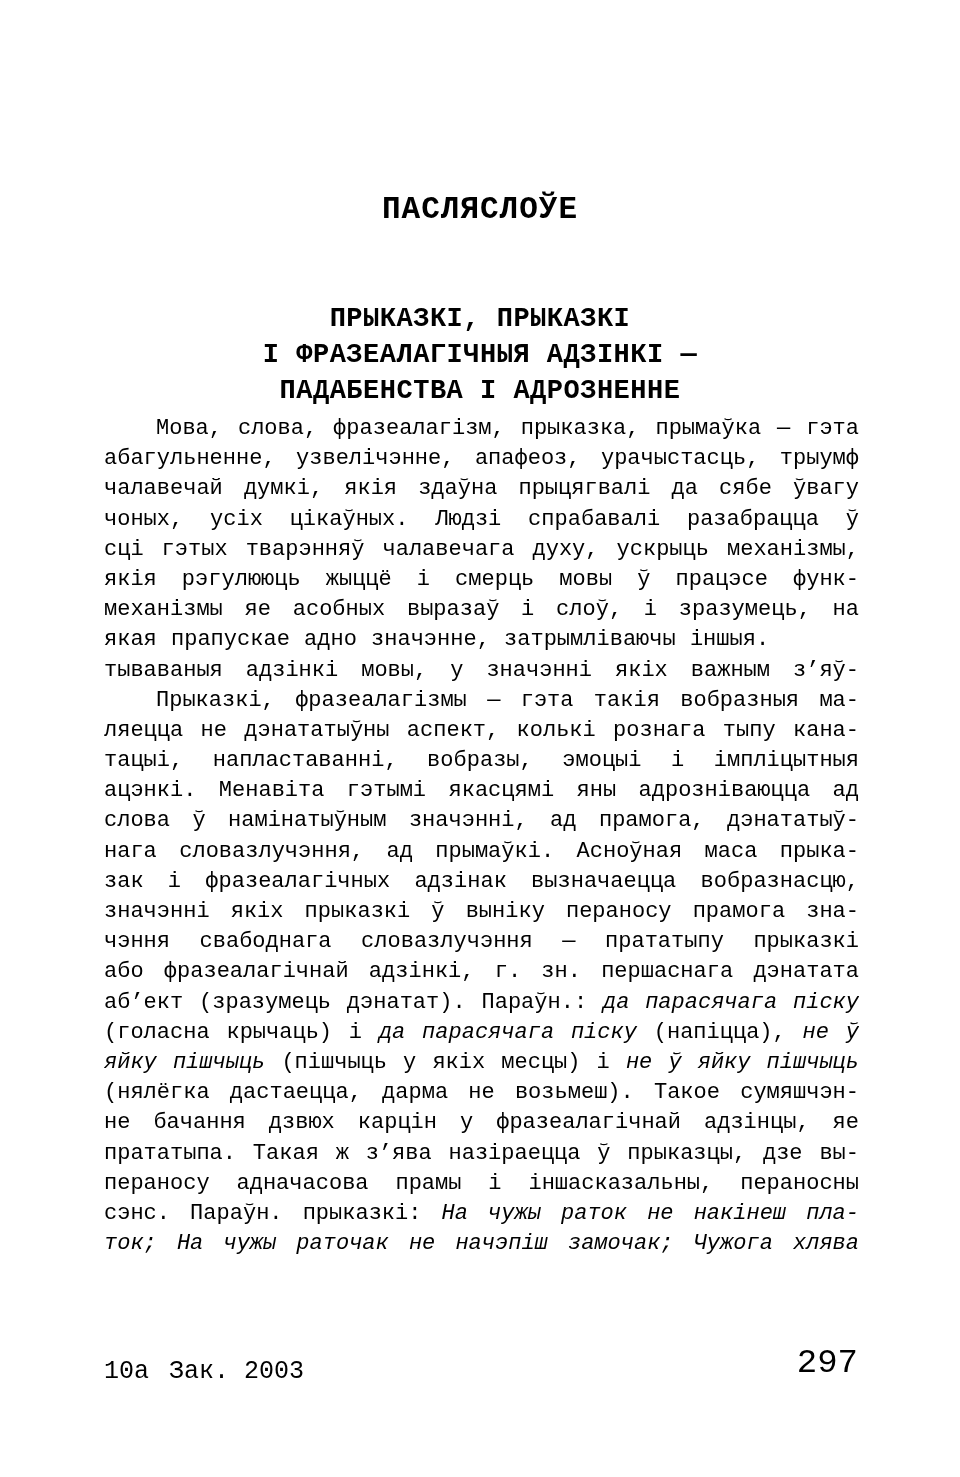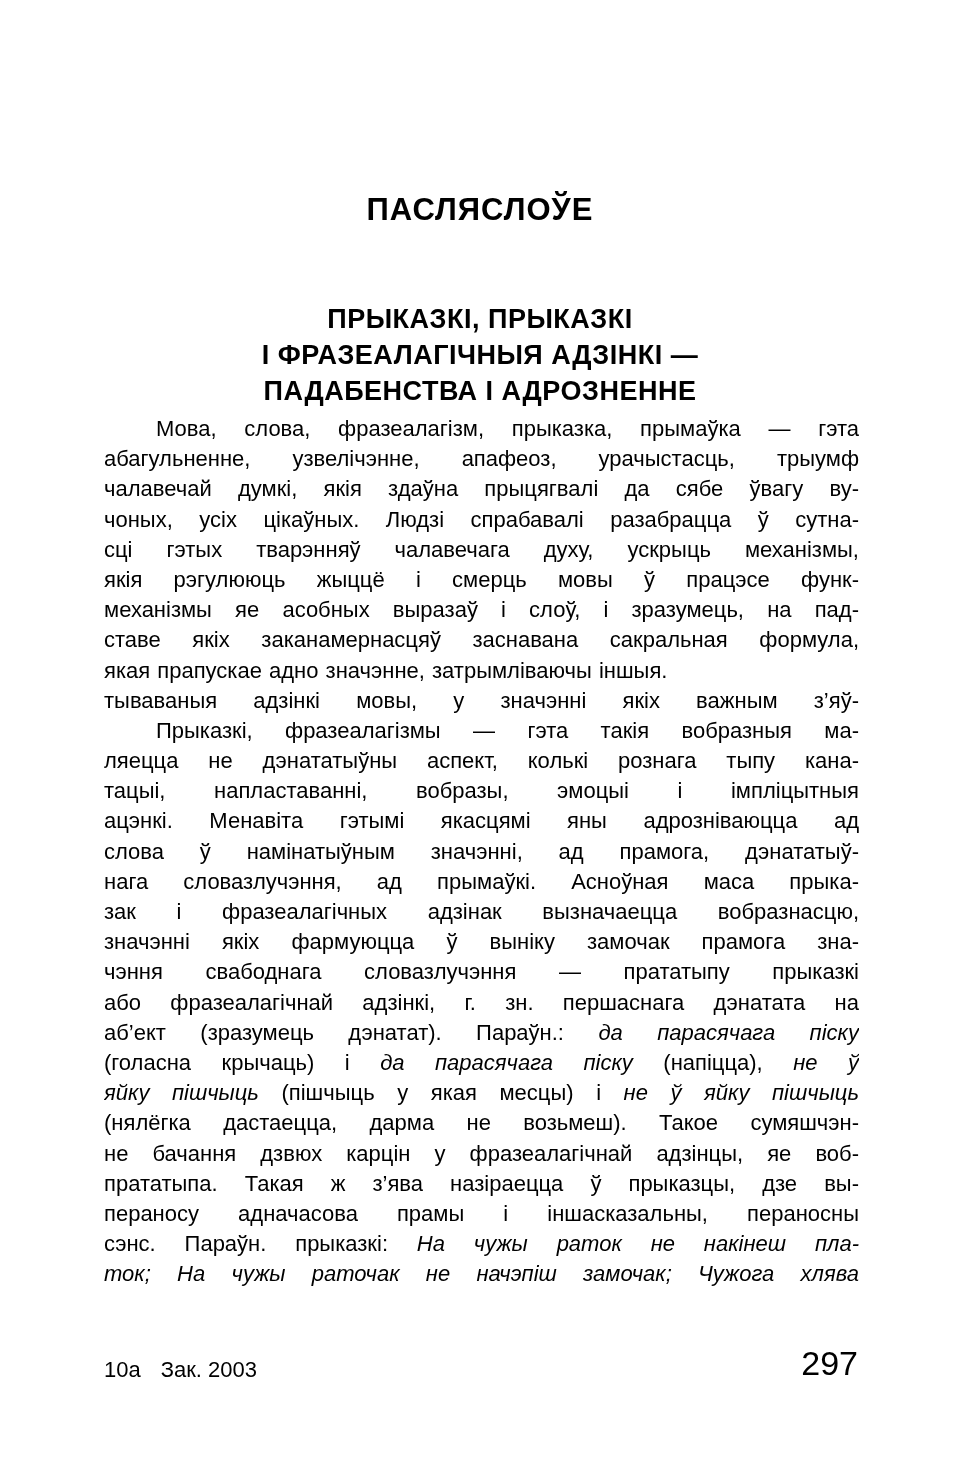--- a/index.html
+++ b/index.html
@@ -6,21 +6,21 @@
     margin: 0;
     padding: 0;
     background: #ffffff;
   }
   .page {
     position: relative;
     width: 960px;
     height: 1477px;
     background: #ffffff;
     color: #000000;
-    font-family: Liberation Sans, sans-serif;
+    font-family: Liberation Mono, monospace;
     overflow: hidden;
   }
   .chapter-title {
     position: absolute;
     top: 192px;
     left: 0;
     width: 100%;
     text-align: center;
     font-size: 31px;
     font-weight: bold;
@@ -52,21 +52,21 @@
     overflow: hidden;
     word-spacing: 1px;
   }
   .line.indent { text-indent: 52px; }
   .line.end { text-align-last: left; }
   .it { font-style: italic; }
   .footer-left {
     position: absolute;
     left: 104px;
     top: 1357px;
-    font-size: 22px;
+    font-size: 25px;
   }
   .footer-left .sig { margin-right: 20px; }
   .page-number {
     position: absolute;
     right: 102px;
     top: 1344px;
     font-size: 34px;
     text-align: center;
   }
 </style>
@@ -84,36 +84,35 @@
   </div>
 
   <div class="body-text">
       <div class="line indent"><span>Мова, слова, фразеалагізм, прыказка, прымаўка — гэта</span></div>
       <div class="line"><span>абагульненне, узвелічэнне, апафеоз, урачыстасць, трыумф</span></div>
       <div class="line"><span>чалавечай думкі, якія здаўна прыцягвалі да сябе ўвагу ву-</span></div>
       <div class="line"><span>чоных, усіх цікаўных. Людзі спрабавалі разабрацца ў сутна-</span></div>
       <div class="line"><span>сці гэтых тварэнняў чалавечага духу, ускрыць механізмы,</span></div>
       <div class="line"><span>якія рэгулююць жыццё і смерць мовы ў працэсе функ-</span></div>
       <div class="line"><span>механізмы яе асобных выразаў і слоў, і зразумець, на пад-</span></div>
-      <div class="line"><span>ставе якіх заканамернасцяў заснавана сакральная формула,</span></div>
       <div class="line end"><span>якая прапускае адно значэнне, затрымліваючы іншыя.</span></div>
       <div class="line"><span>тываваныя адзінкі мовы, у значэнні якіх важным з’яў-</span></div>
       <div class="line indent"><span>Прыказкі, фразеалагізмы — гэта такія вобразныя ма-</span></div>
       <div class="line"><span>ляецца не дэнататыўны аспект, колькі рознага тыпу кана-</span></div>
       <div class="line"><span>тацыі, напластаванні, вобразы, эмоцыі і імпліцытныя</span></div>
       <div class="line"><span>ацэнкі. Менавіта гэтымі якасцямі яны адрозніваюцца ад</span></div>
       <div class="line"><span>слова ў намінатыўным значэнні, ад прамога, дэнататыў-</span></div>
       <div class="line"><span>нага словазлучэння, ад прымаўкі. Асноўная маса прыка-</span></div>
       <div class="line"><span>зак і фразеалагічных адзінак вызначаецца вобразнасцю,</span></div>
-      <div class="line"><span>значэнні якіх фармуюцца ў выніку замочак прамога зна-</span></div>
+      <div class="line"><span>значэнні якіх прыказкі ў выніку пераносу прамога зна-</span></div>
       <div class="line"><span>чэння свабоднага словазлучэння — прататыпу прыказкі</span></div>
       <div class="line"><span>або фразеалагічнай адзінкі, г. зн. першаснага дэнатата на</span></div>
       <div class="line"><span>аб’ект (зразумець дэнатат). Параўн.: </span><span class="it">да парасячага піску</span></div>
       <div class="line"><span>(голасна крычаць) і </span><span class="it">да парасячага піску</span><span> (напіцца), </span><span class="it">не ў</span></div>
-      <div class="line"><span class="it">яйку пішчыць</span><span> (пішчыць у якая месцы) і </span><span class="it">не ў яйку пішчыць</span></div>
+      <div class="line"><span class="it">яйку пішчыць</span><span> (пішчыць у якіх месцы) і </span><span class="it">не ў яйку пішчыць</span></div>
       <div class="line"><span>(нялёгка дастаецца, дарма не возьмеш). Такое сумяшчэн-</span></div>
       <div class="line"><span>не бачання дзвюх карцін у фразеалагічнай адзінцы, яе воб-</span></div>
       <div class="line"><span>прататыпа. Такая ж з’ява назіраецца ў прыказцы, дзе вы-</span></div>
       <div class="line"><span>пераносу адначасова прамы і іншасказальны, пераносны</span></div>
       <div class="line"><span>сэнс. Параўн. прыказкі: </span><span class="it">На чужы раток не накінеш пла-</span></div>
       <div class="line"><span class="it">ток; На чужы раточак не начэпіш замочак; Чужога хлява</span></div>
     </div>
 
   <div class="footer-left">
     <span class="sig">10а</span><span>Зак. 2003</span>

